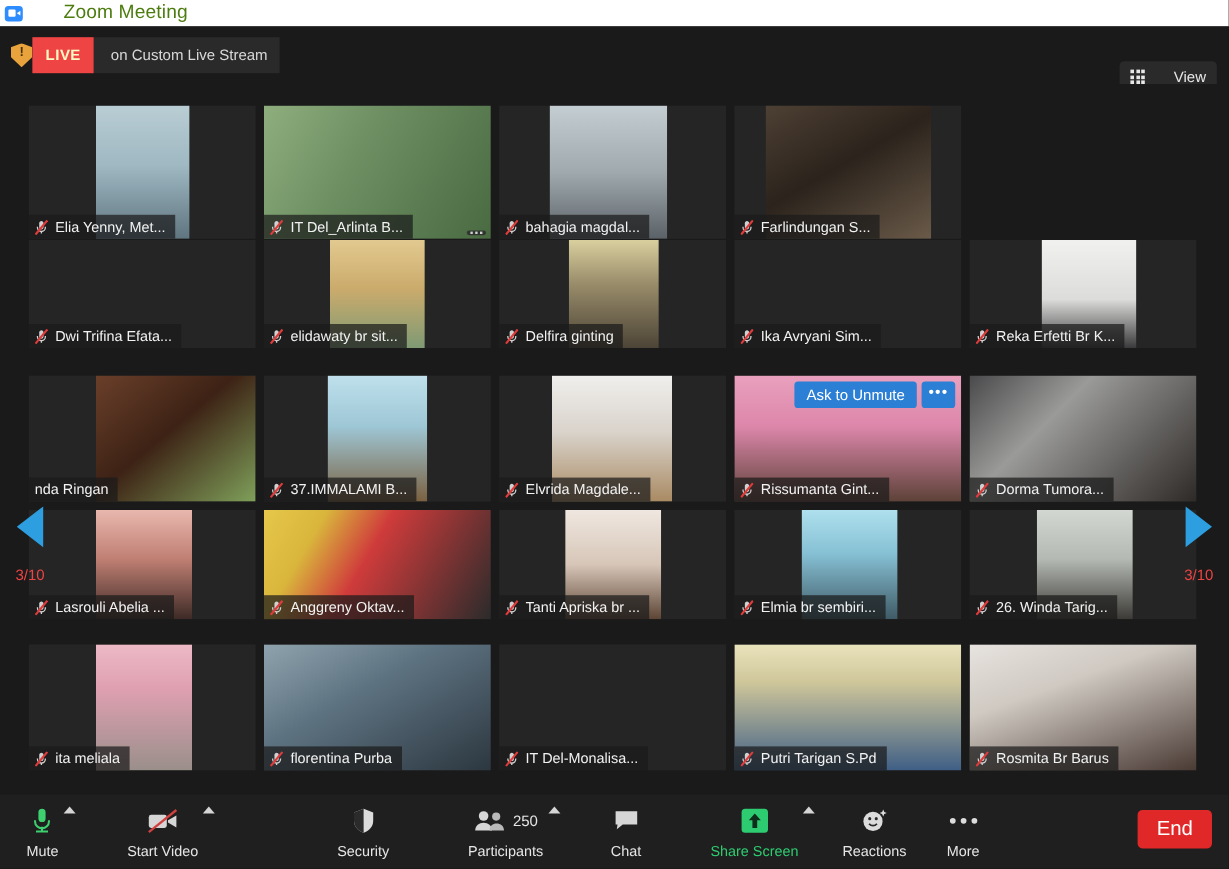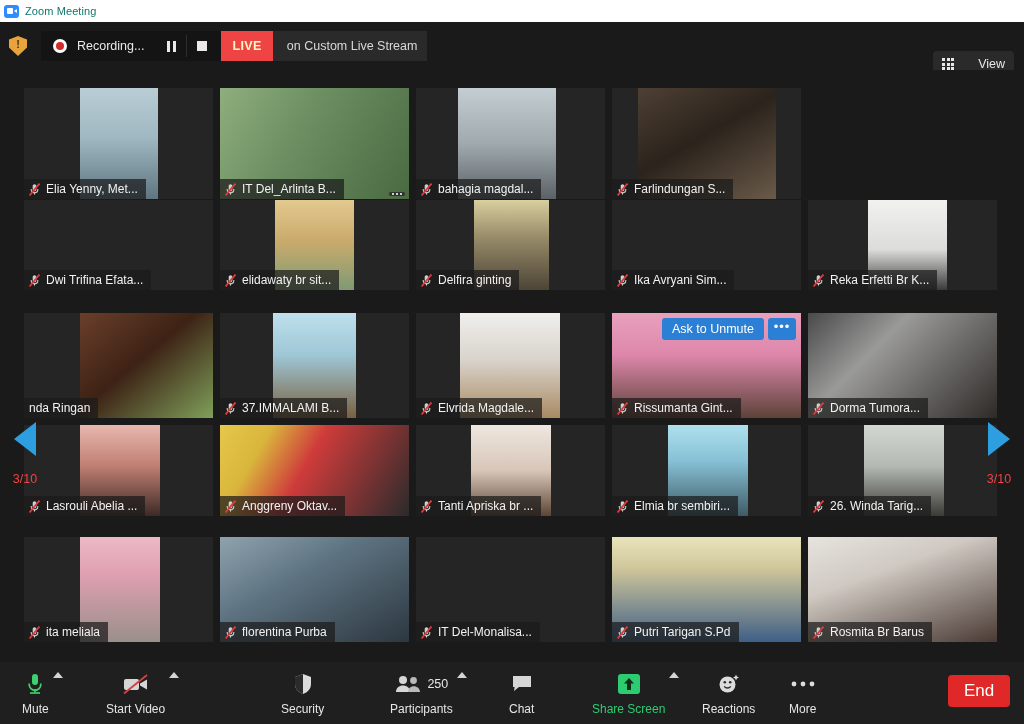--- a/index.html
+++ b/index.html
@@ -29,21 +29,21 @@
     background: #ffffff;
   }
   #titlebar .zoom-logo::before {
     content: ""; position: absolute;
     right: 2px; top: 4px;
     border-top: 2.5px solid transparent;
     border-bottom: 2.5px solid transparent;
     border-right: 3px solid #ffffff;
   }
   #titlebar .title-text {
-    font-size: 11px; color: #0f766e; letter-spacing: .1px;
+    font-size: 16px; color: #4d7c0f; letter-spacing: .1px; margin-left: 28px;
   }
 
   
   #topbar {
     position: relative;
     height: 48px; width: 100%;
     background: #1a1a1a;
     display: flex; align-items: center;
   }
   #shield-badge {
@@ -283,34 +283,20 @@
   <span class="zoom-logo"></span>
   <span class="title-text">Zoom Meeting</span>
 </div>
 
 <div id="topbar">
 
   <div id="shield-badge">
     <div class="sh"></div>
   </div>
 
-  <div id="rec-strip">
-    <span class="rec-dot"></span>
-    <span class="rec-label">Recording...</span>
-    <span class="rec-btn pause">
-      <span class="g">
-          <i></i>
-          <i></i>
-        </span>
-    </span>
-    <span class="rec-sep"></span>
-    <span class="rec-btn stop">
-      <span class="g"></span>
-    </span>
-  </div>
 
   <div id="live-strip">
     <span id="live-badge">LIVE</span>
     <span id="live-text">on Custom Live Stream</span>
   </div>
 
 
   <div id="view-btn">
     <span class="grid9">
       <i></i>

